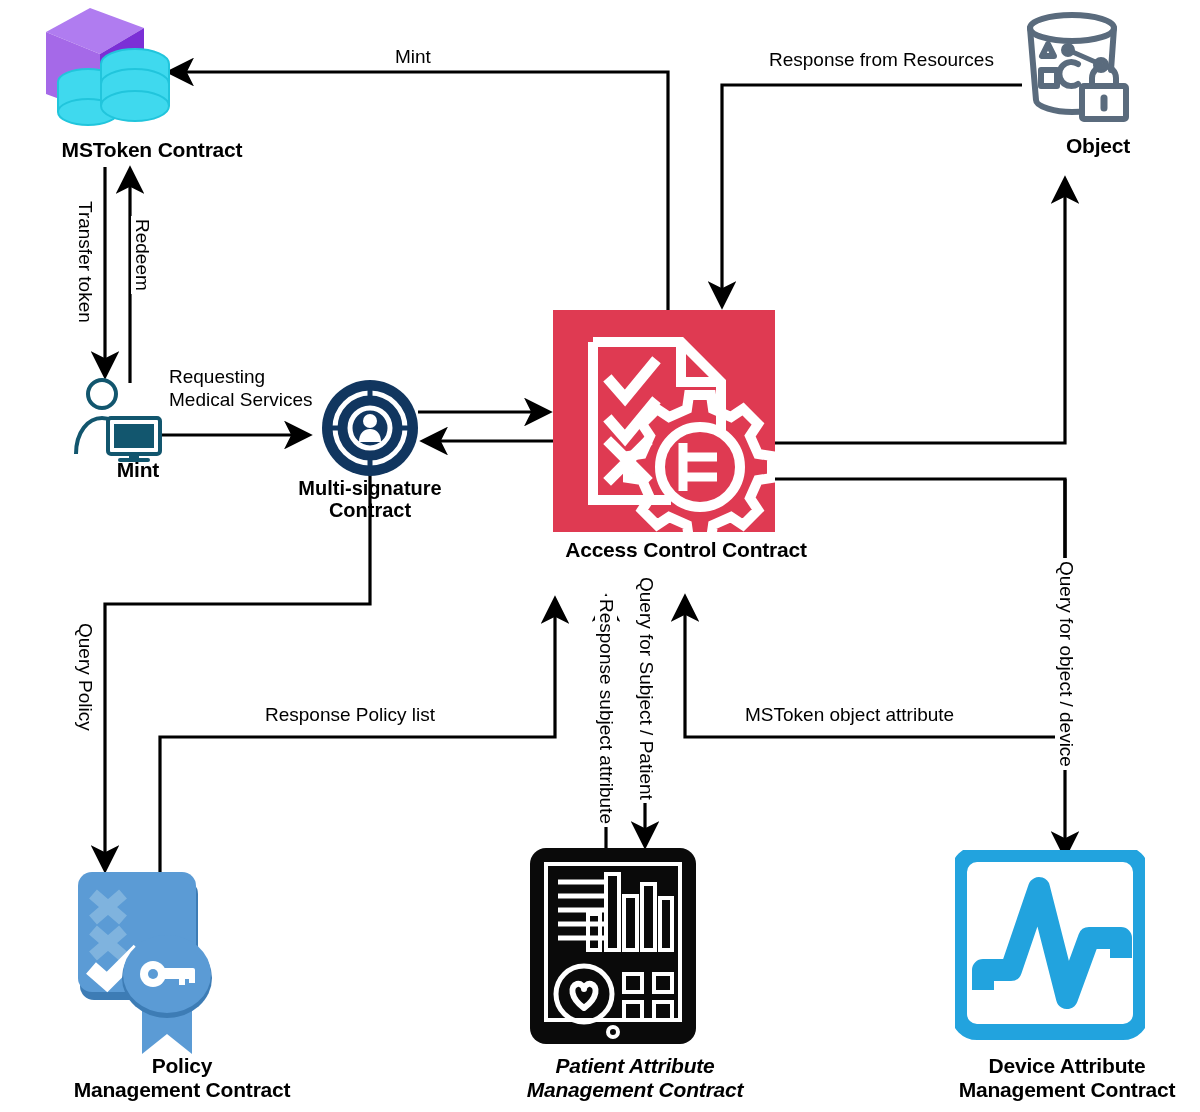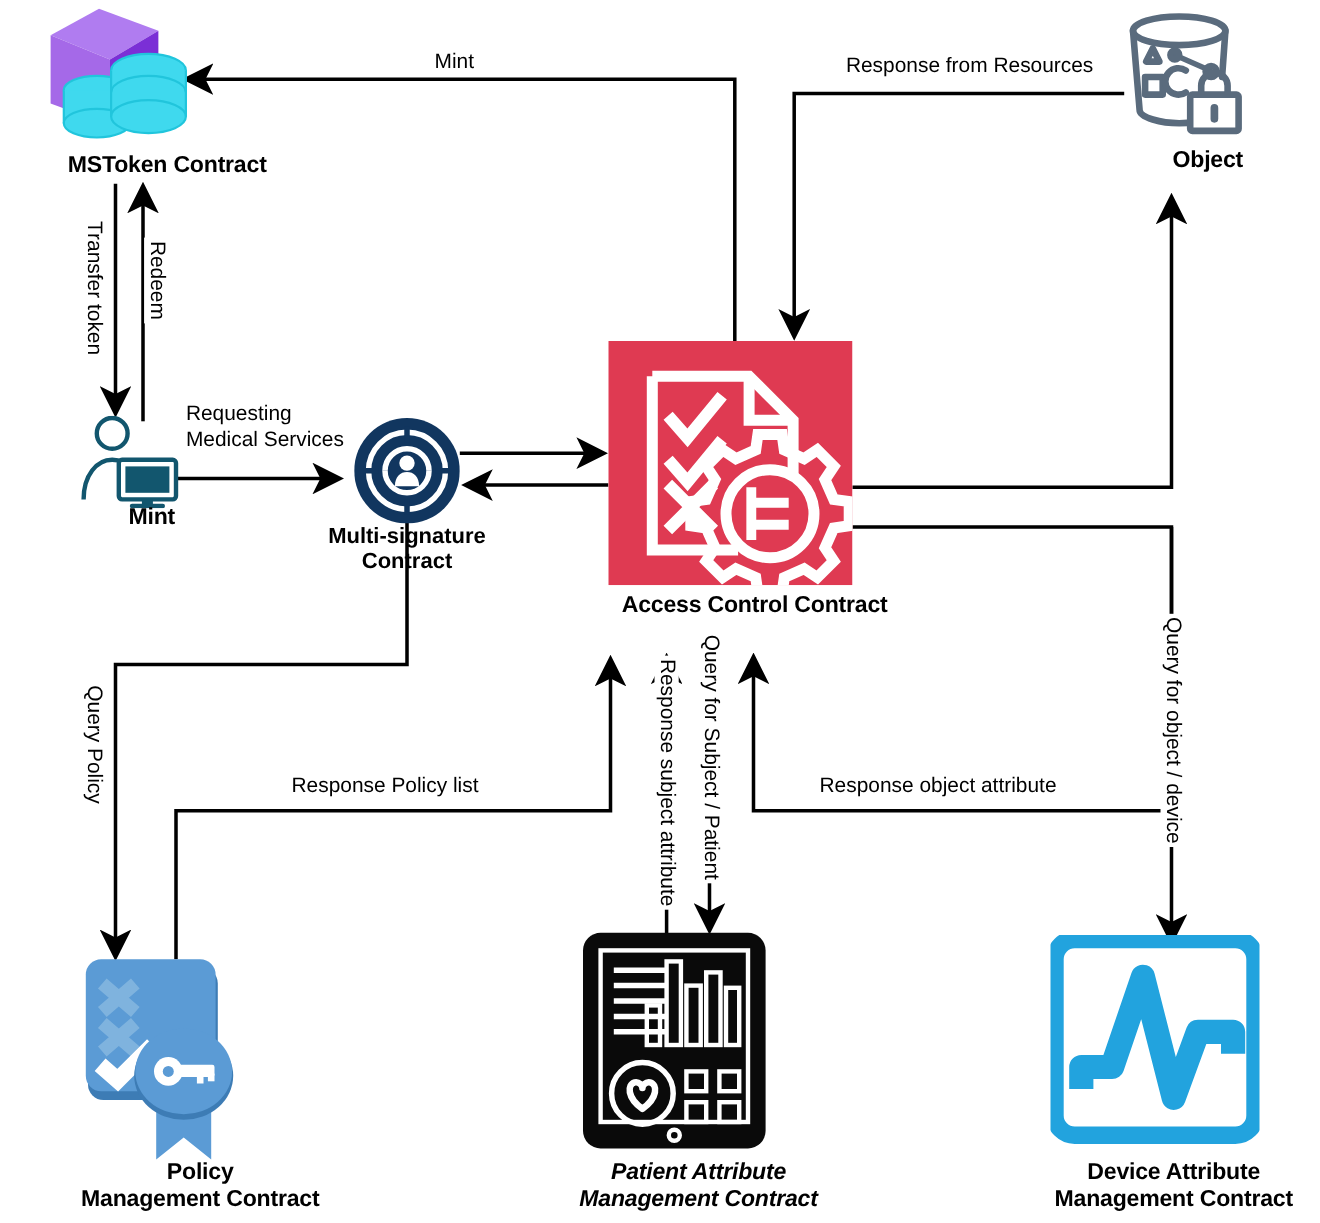--- a/index.html
+++ b/index.html
@@ -77,21 +77,21 @@
 Medical Services</div>
 
   <div class="edge-label vert" style="left:96px; top:620px; transform:rotate(90deg);">Query Policy</div>
 
   <div class="edge-label" style="left:262px; top:704px;">Response Policy list</div>
 
   <div class="edge-label vert" style="left:617px; top:596px; transform:rotate(90deg);">Response subject attribute</div>
 
   <div class="edge-label vert" style="left:657px; top:574px; transform:rotate(90deg);">Query for Subject / Patient</div>
 
-  <div class="edge-label" style="left:742px; top:704px;">Response object attribute</div>
+  <div class="edge-label" style="left:742px; top:704px;">MSToken object attribute</div>
 
   <div class="edge-label vert" style="left:1077px; top:558px; transform:rotate(90deg);">Query for object / device</div>
 
   <div class="node" style="left:30px; top:6px; width:160px; height:130px;">
     <svg width="160" height="130" viewBox="0 0 160 130">
 
       <polygon points="16,26 60,2 114,22 70,48" fill="#B07CF0"></polygon>
       <polygon points="16,26 70,48 70,108 16,88" fill="#A569E8"></polygon>
       <polygon points="70,48 114,22 114,82 70,108" fill="#7B2FD6"></polygon>
 

